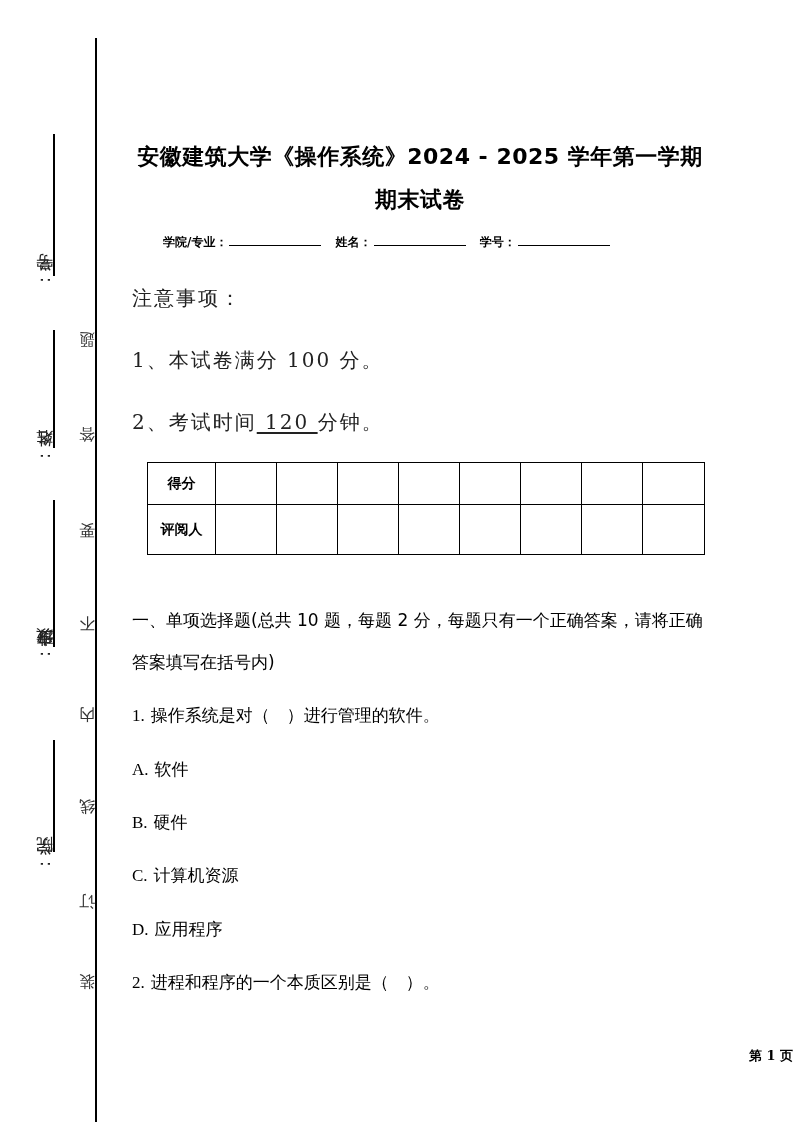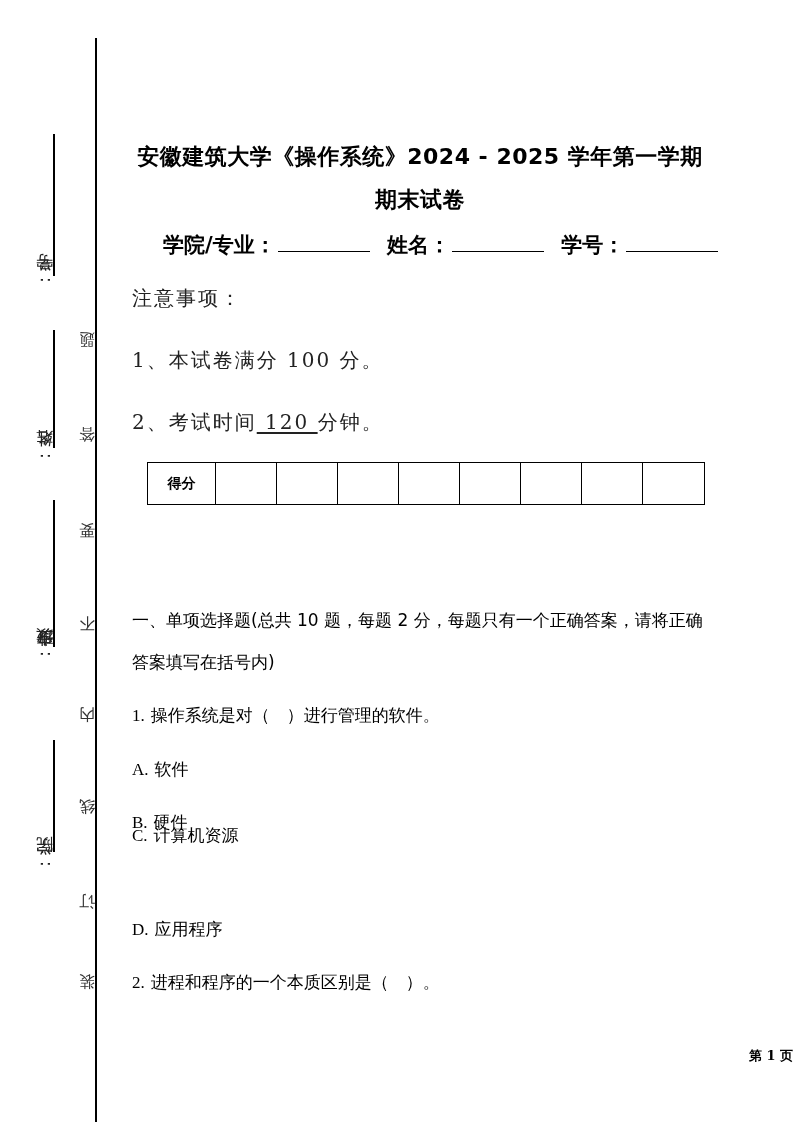--- a/index.html
+++ b/index.html
@@ -8,21 +8,21 @@
   
   .bind-line { position: absolute; left: 95px; top: 38px; width: 2px; height: 1084px; background: #000; }
   .field-line { position: absolute; left: 53px; width: 1.5px; background: #000; }
   .vtext { position: absolute; writing-mode: vertical-rl; transform: rotate(180deg); font-family: "DejaVu Sans", sans-serif; font-size: 17px; color: #222; background: #fff; letter-spacing: 1px; line-height: 1; }
   .seal-char { position: absolute; left: 79px; writing-mode: vertical-rl; transform: rotate(180deg); font-family: "DejaVu Serif", serif; font-size: 16px; color: #333; line-height: 1; }
 
   .title { position: absolute; left: 110px; width: 620px; text-align: center; font-family: "DejaVu Sans", sans-serif; font-weight: bold; font-size: 22px; letter-spacing: 0.5px; margin-top: 11px; }
   .title1 { top: 131px; }
   .title2 { top: 174px; }
 
-  .info-row { position: absolute; top: 231px; left: 163px; font-family: "DejaVu Sans", sans-serif; font-weight: bold; font-size: 21px; white-space: nowrap; }
+  .info-row { position: absolute; top: 231px; left: 163px; font-family: "DejaVu Sans", sans-serif; font-weight: bold; font-size: 12px; white-space: nowrap; }
   .info-row .lbl { margin-right: 2px; }
   .info-row .blank { display: inline-block; width: 92px; border-bottom: 1.5px solid #000; height: 14px; margin-right: 10px; vertical-align: baseline; }
 
   .notice { position: absolute; left: 132px; font-family: "DejaVu Serif", serif; font-size: 20px; letter-spacing: 2px; color: #222; }
   .notice .u { text-decoration: underline; text-underline-offset: 3px; }
 
   table.score { position: absolute; left: 147px; top: 462px; border-collapse: collapse; font-family: "DejaVu Sans", sans-serif; font-size: 14px; }
   table.score td { border: 1.5px solid #000; text-align: center; padding: 0; }
   table.score tr.h td { height: 30px; }
   table.score tr.r1 td { height: 41px; }
@@ -79,26 +79,37 @@
     <td class="c0">得分</td>
     <td class="cn"></td>
     <td class="cn"></td>
     <td class="cn"></td>
     <td class="cn"></td>
     <td class="cn"></td>
     <td class="cn"></td>
     <td class="cn"></td>
     <td class="clast"></td>
   </tr>
+  <tr class="r2">
+    <td class="c0">评阅人</td>
+    <td class="cn"></td>
+    <td class="cn"></td>
+    <td class="cn"></td>
+    <td class="cn"></td>
+    <td class="cn"></td>
+    <td class="cn"></td>
+    <td class="cn"></td>
+    <td class="clast"></td>
+  </tr>
 </tbody>
   </table>
 
 <div class="section" style="top:599px;">一、单项选择题(总共 10 题，每题 2 分，每题只有一个正确答案，请将正确答案填写在括号内)</div>
 
 <div class="q" style="top:704px;"><span class="num">1.</span><span>操作系统是对（　）进行管理的软件。</span></div>
 <div class="q" style="top:758px;"><span class="num">A.</span><span>软件</span></div>
 <div class="q" style="top:811px;"><span class="num">B.</span><span>硬件</span></div>
-<div class="q" style="top:824px;"><span class="num">C.</span><span>计算机资源</span></div>
+<div class="q" style="top:864px;"><span class="num">C.</span><span>计算机资源</span></div>
 <div class="q" style="top:918px;"><span class="num">D.</span><span>应用程序</span></div>
 
 <div class="q" style="top:971px;text-align:center;"><span class="num">2.</span><span>进程和程序的一个本质区别是（　）。</span></div>
 
 <div class="footer">第 1 页</div>
 
 </body></html>

